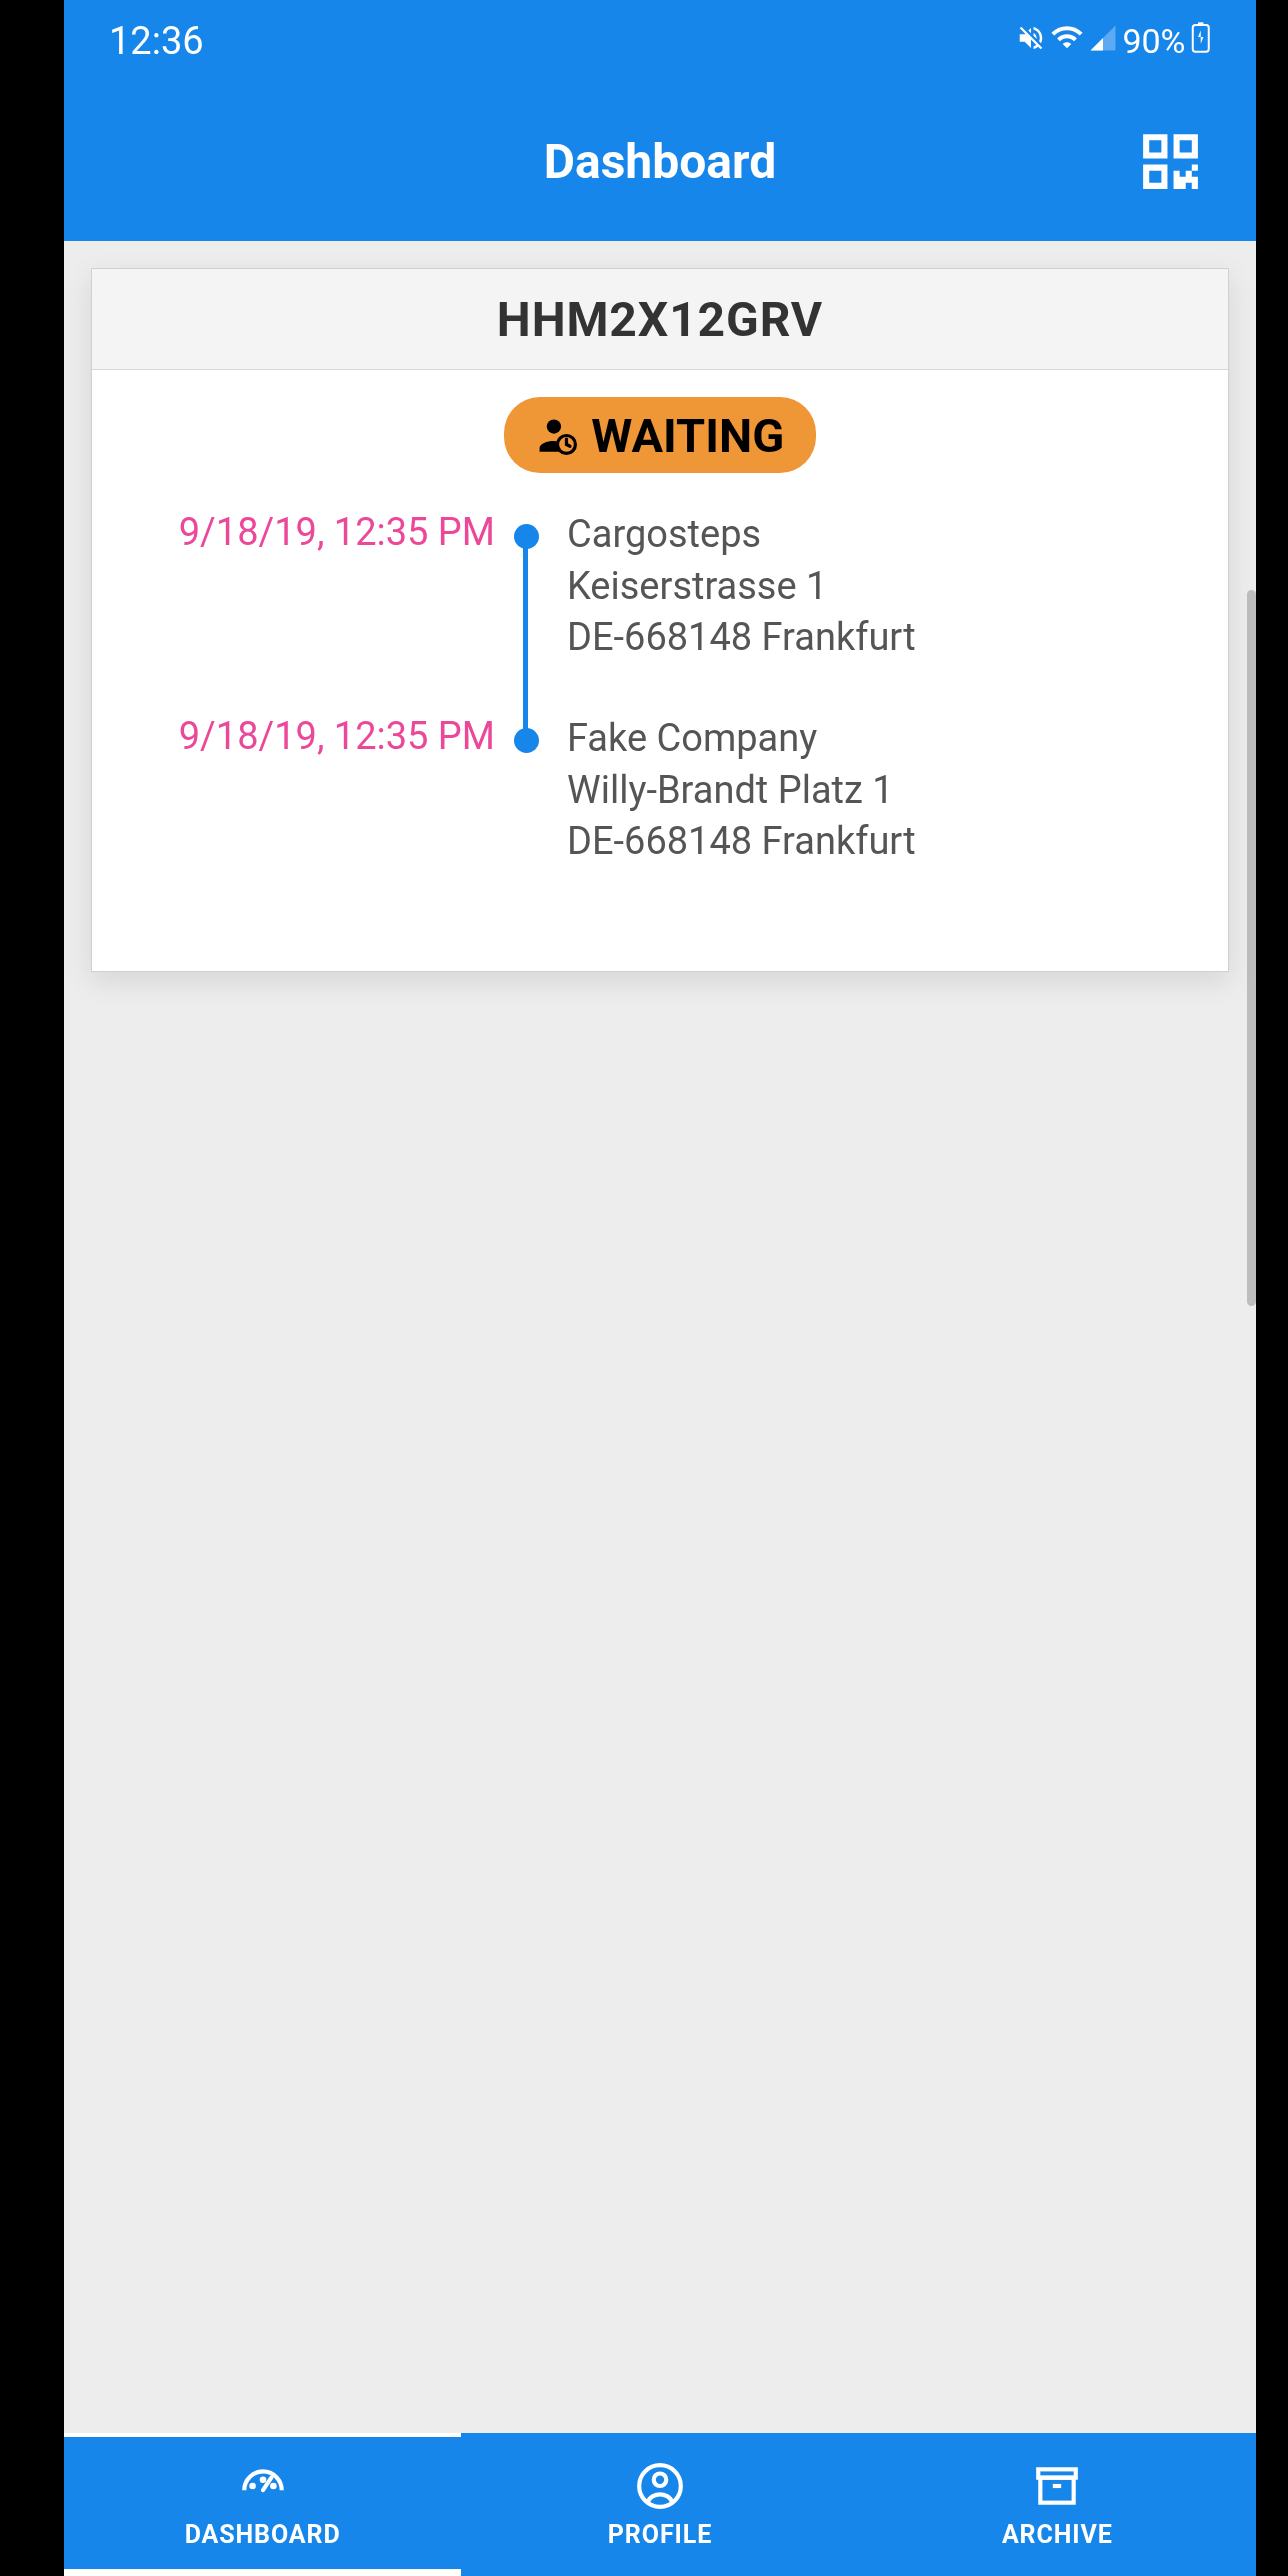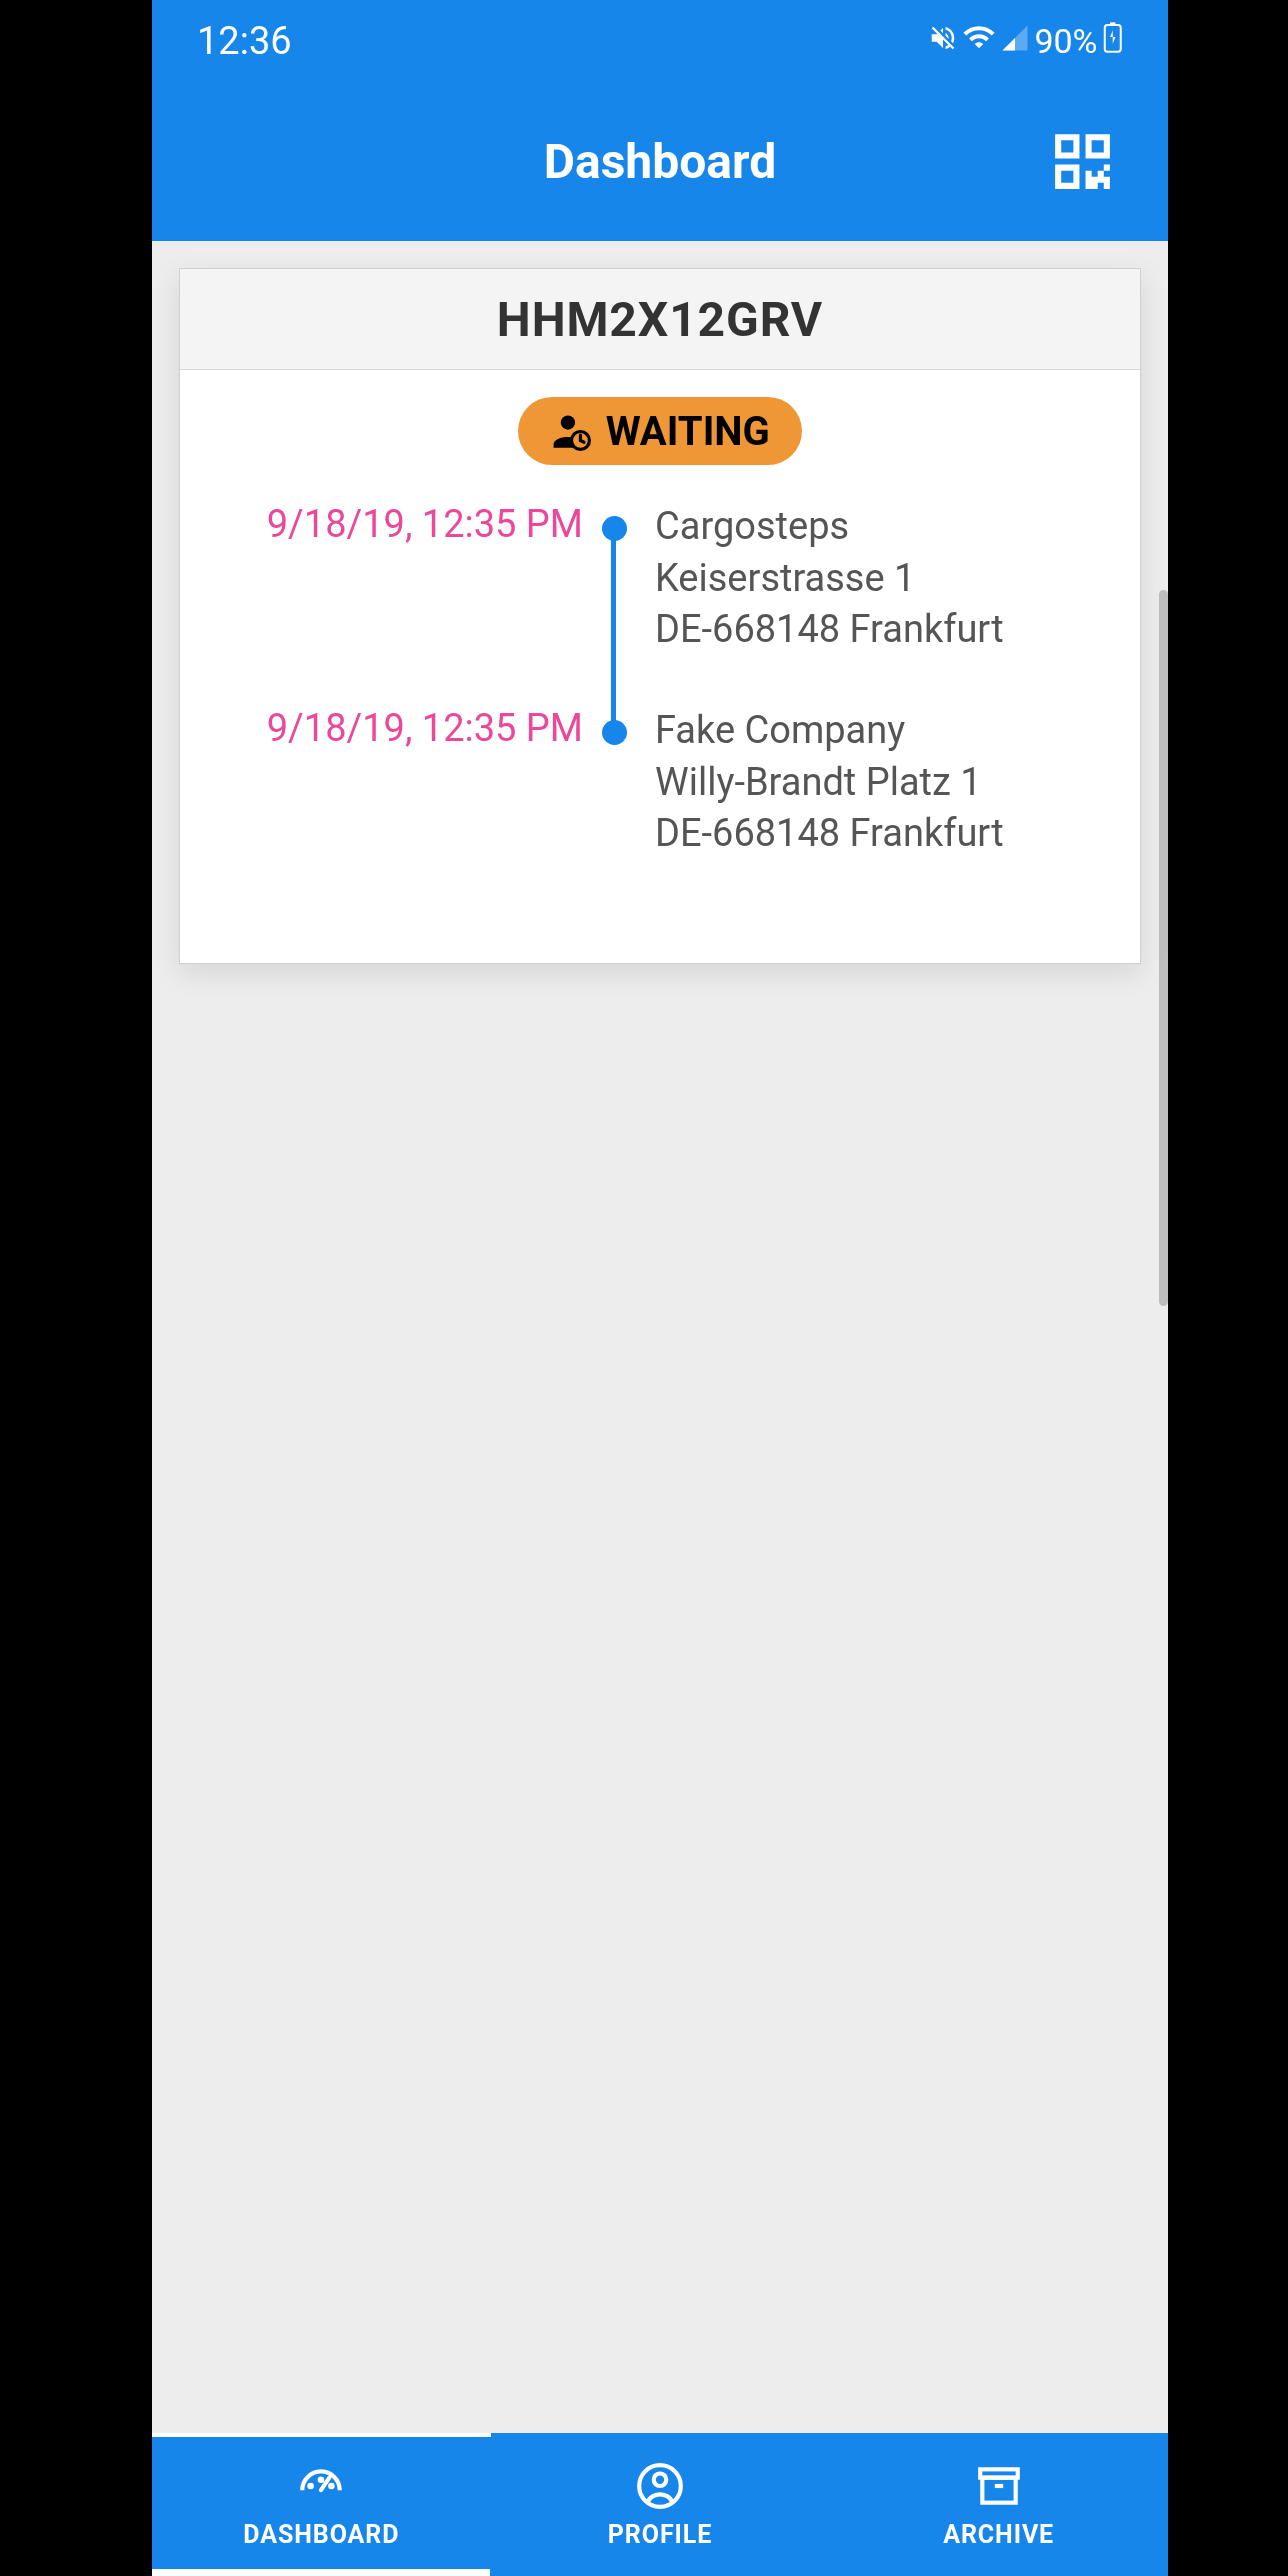--- a/index.html
+++ b/index.html
@@ -9,21 +9,21 @@
       font-family: -apple-system, BlinkMacSystemFont, 'Segoe UI', Roboto, sans-serif;
     }
     body {
       background: #000;
       width: 1288px;
       height: 2576px;
       display: flex;
       justify-content: center;
     }
     .phone-screen {
-      width: 1016px;
+      width: 1192px;
       height: 2576px;
       background: #ededed;
       margin-left: 32px;
       position: relative;
     }
     .status-bar {
       height: 82px;
       background: #1686eb;
       display: flex;
       justify-content: space-between;
@@ -91,21 +91,21 @@
     .status-badge {
       display: flex;
       align-items: center;
       justify-content: center;
       margin-bottom: 36px;
     }
     .badge {
       background: #ef9636;
       color: #000;
       font-weight: 700;
-      font-size: 40px;
+      font-size: 47px;
       padding: 10.7px 32px;
       border-radius: 36px;
       display: flex;
       align-items: center;
       gap: 12.5px;
     }
     .badge svg {
       width: 43px;
       height: 43px;
     }

